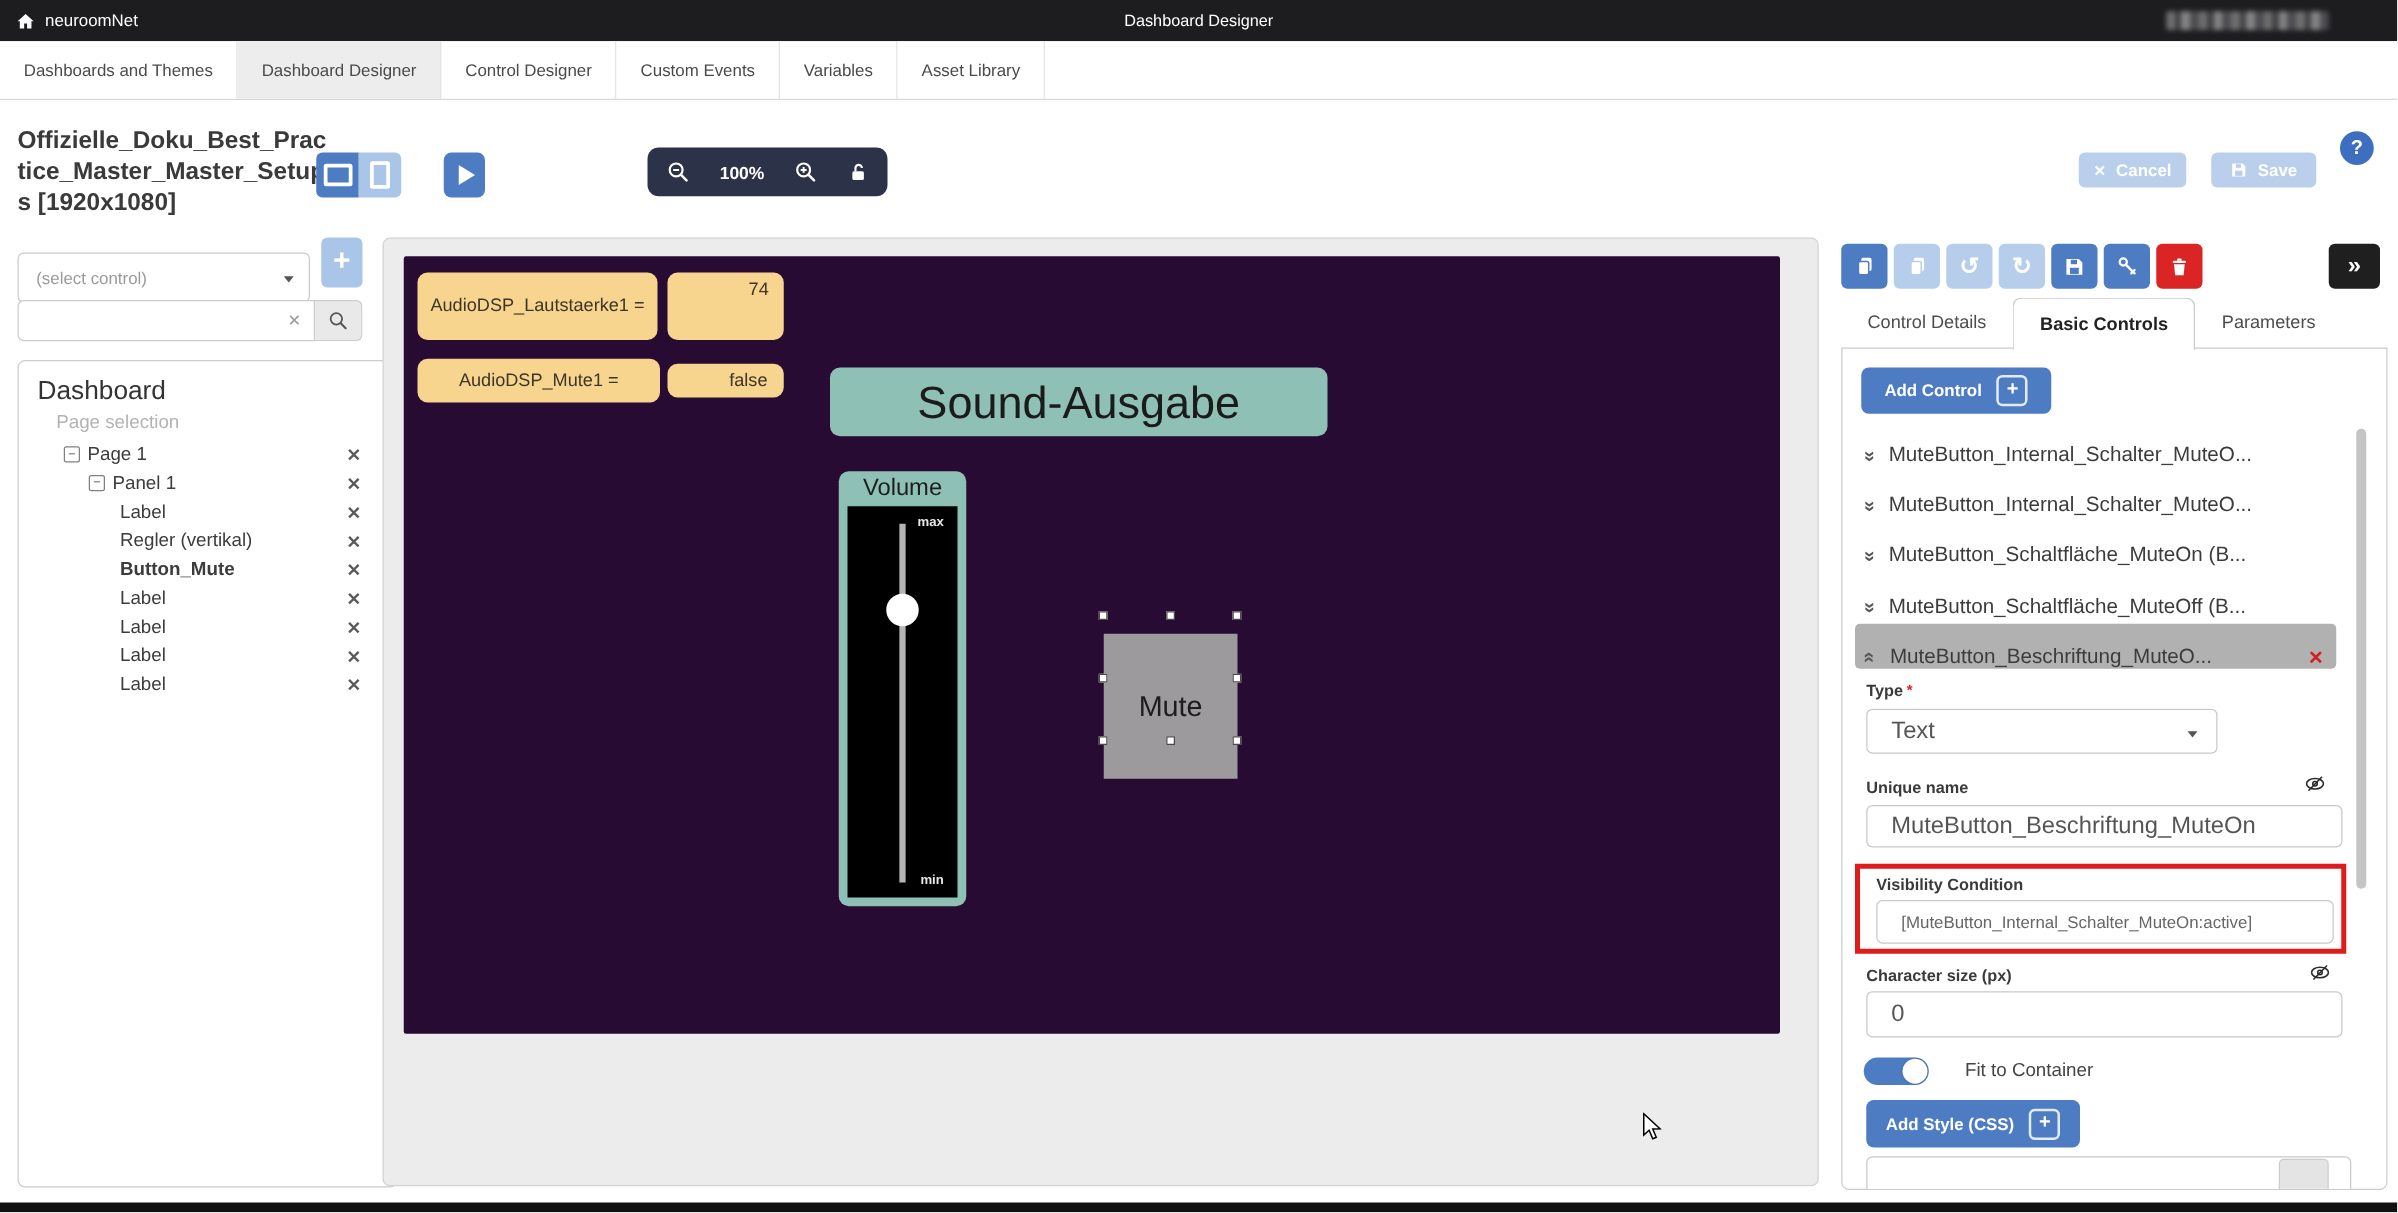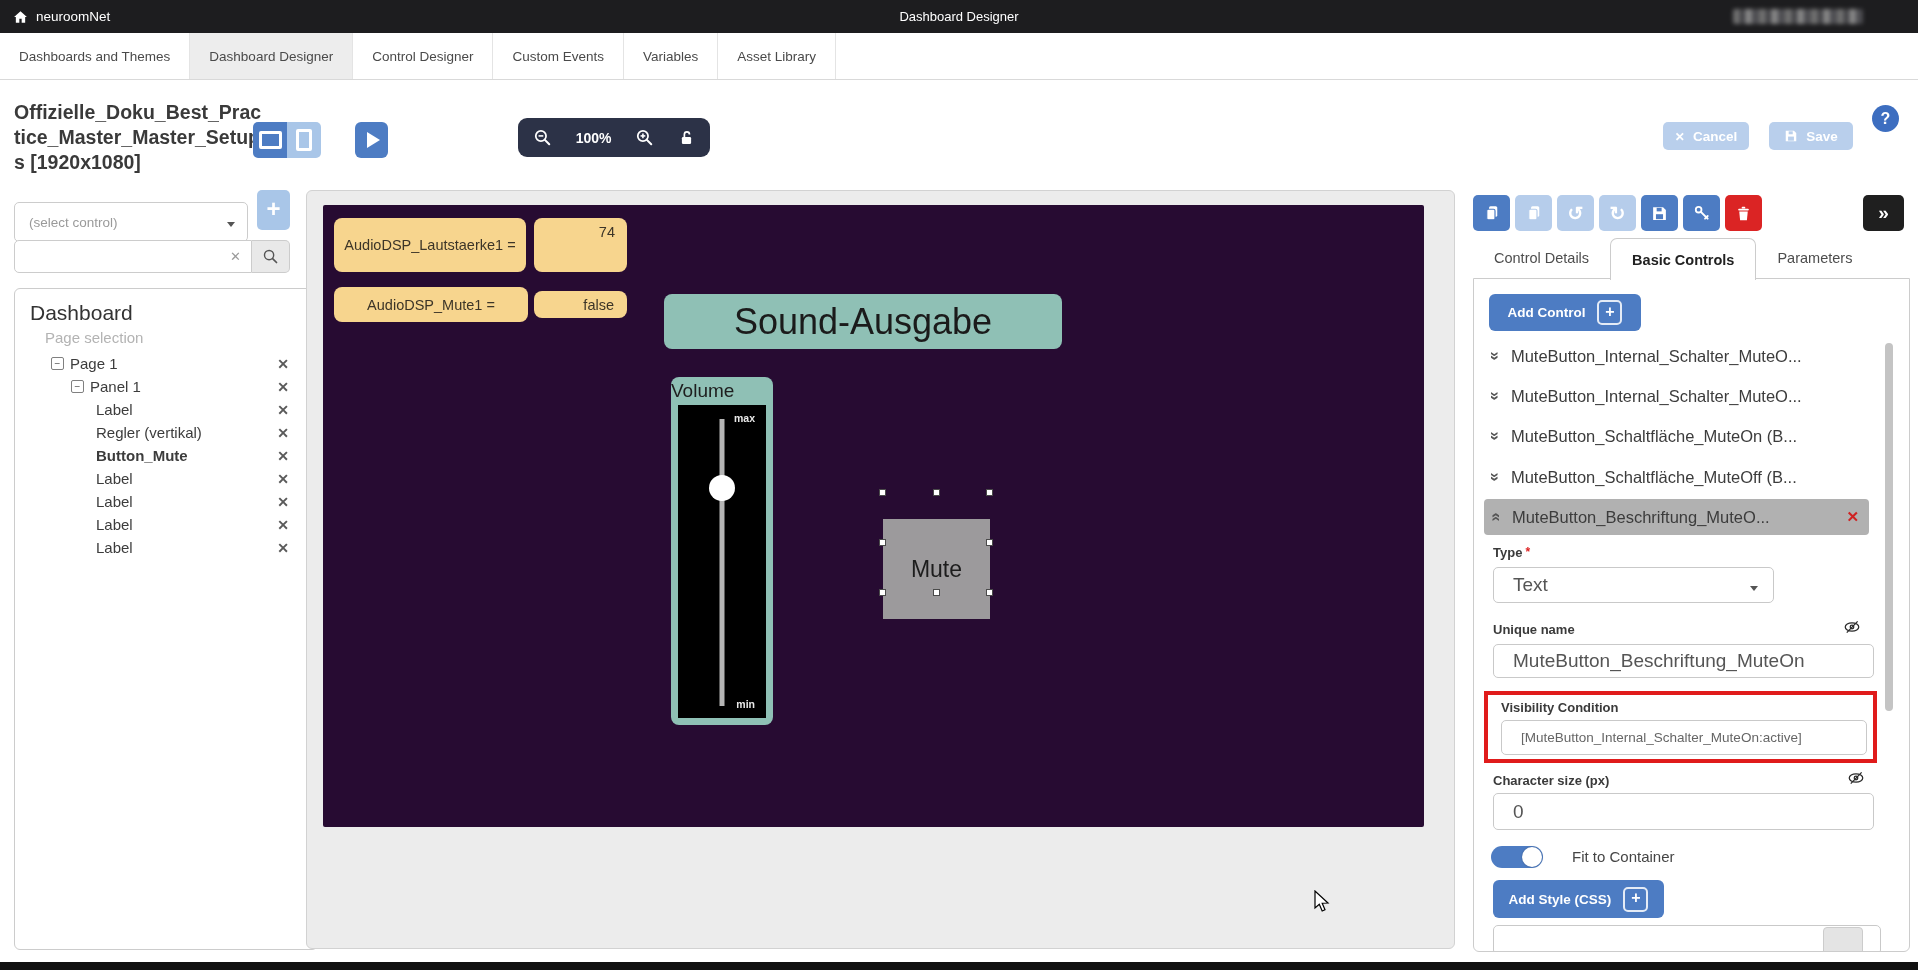--- a/index.html
+++ b/index.html
@@ -76,26 +76,26 @@
 
   
   .canvasframe{left:306px;top:190px;width:1149px;height:759px;background:#ececec;border:1px solid #d2d2d2;
                border-radius:6px;box-sizing:border-box;}
   .stage{left:323px;top:205px;width:1101px;height:622px;background:#270b32;border-radius:2px;}
   .olabel{position:absolute;background:#f7d58e;border-radius:8px;color:#3c3528;font-size:14.5px;
           display:flex;align-items:center;justify-content:center;}
   .sectionlbl{left:664px;top:294px;width:398px;height:55px;background:#8fc0b5;border-radius:8px;color:#1b1b1b;
           font-size:36px;display:flex;align-items:center;justify-content:center;}
   .sliderframe{left:671px;top:377px;width:102px;height:348px;background:#8fc0b5;border-radius:8px;}
-  .slidertitle{position:absolute;top:3px;left:0;right:0;font-size:19px;color:#1e1e1e;}
+  .slidertitle{position:absolute;top:3px;left:0;right:0;text-align:center;font-size:19px;color:#1e1e1e;}
   .sliderinner{position:absolute;left:7px;top:28px;width:88px;height:313px;background:#000;}
   .slidertrack{position:absolute;left:50%;transform:translateX(-50%);top:14px;bottom:12px;width:5px;background:#b5b5b5;cursor:pointer;}
   .sliderthumb{position:absolute;left:50%;transform:translateX(-50%);top:70px;width:26px;height:26px;border-radius:50%;background:#fff;cursor:grab;}
   .smark{position:absolute;right:11px;color:#e8e8e8;font-size:10.5px;font-weight:700;}
-  .mutebtn{left:883px;top:519px;width:107px;height:100px;background:#9c9a9c;color:#1d1d1d;font-size:23px;
+  .mutebtn{left:883px;top:507px;width:107px;height:116px;background:#9c9a9c;color:#1d1d1d;font-size:23px;
            display:flex;align-items:center;justify-content:center;cursor:move;}
   .handle{position:absolute;width:7px;height:7px;background:#fff;border:1px solid #4a4a4a;box-sizing:border-box;}
 
   
   .ptoolbar{left:1473px;top:195px;display:flex;gap:5px;}
   .pbtn{width:37px;height:36px;border-radius:5px;display:flex;align-items:center;justify-content:center;cursor:pointer;}
   .pbtn.solid{background:#4d7cc3;} .pbtn.lite{background:#b6cdeb;} .pbtn.danger{background:#db2424;}
   .arrglyph{color:#fff;font-size:19px;font-weight:700;line-height:1;}
   .expandbtn{left:1863px;top:195px;width:41px;height:36px;background:#1f1f1f;border-radius:5px;color:#fff;
              display:flex;align-items:center;justify-content:center;font-size:19px;font-weight:700;cursor:pointer;}
@@ -105,21 +105,21 @@
   .ptab.active{background:#fff;border:1px solid #ccc;border-bottom:none;border-radius:7px 7px 0 0;
                font-weight:700;color:#222;position:relative;top:1px;}
   .pcard{left:1473px;top:278px;width:437px;height:674px;background:#fff;border:1px solid #ccc;
          border-radius:0 0 6px 6px;box-sizing:border-box;z-index:2;overflow:hidden;}
   .addbtn{background:#4d7cc3;border-radius:6px;color:#fff;font-weight:700;font-size:13.5px;
           display:flex;align-items:center;justify-content:center;gap:12px;cursor:pointer;}
   .plusbox{width:21px;height:21px;border:2px solid rgba(255,255,255,.85);border-radius:5px;display:flex;
            align-items:center;justify-content:center;font-size:16px;font-weight:700;}
   .plusbox::before{content:"+";margin-top:-2px;}
   .addcontrol{position:absolute;left:15px;top:15px;width:152px;height:37px;}
-  .ctlrow{position:absolute;left:10px;width:385px;height:36px;display:flex;align-items:center;gap:11px;
+  .ctlrow{position:absolute;left:10px;width:385px;height:36px;display:flex;align-items:flex-end;gap:11px;
           font-size:16.5px;color:#3c3c3c;cursor:pointer;padding-left:7px;box-sizing:border-box;}
   .ctlrow.sel{background:#b1b1b1;border-radius:4px;gap:12px;}
   .dblchev{display:inline-block;color:#555;font-weight:700;font-size:16px;transform:rotate(90deg);}
   .dblchev::before{content:"\00BB";}
   .dblchev.up{transform:rotate(-90deg);}
   .ctlrow .lbl{white-space:nowrap;overflow:hidden;flex:1;}
   .redx{color:#cf2222;font-weight:700;font-size:15px;margin-right:10px;cursor:pointer;}
   .redx::before{content:"\2715";}
   .scrollthumb{position:absolute;left:411px;top:64px;width:8px;height:368px;background:#c4c4c4;border-radius:4px;cursor:pointer;}
   .flabel{position:absolute;font-size:13px;font-weight:700;color:#3a3a3a;}

